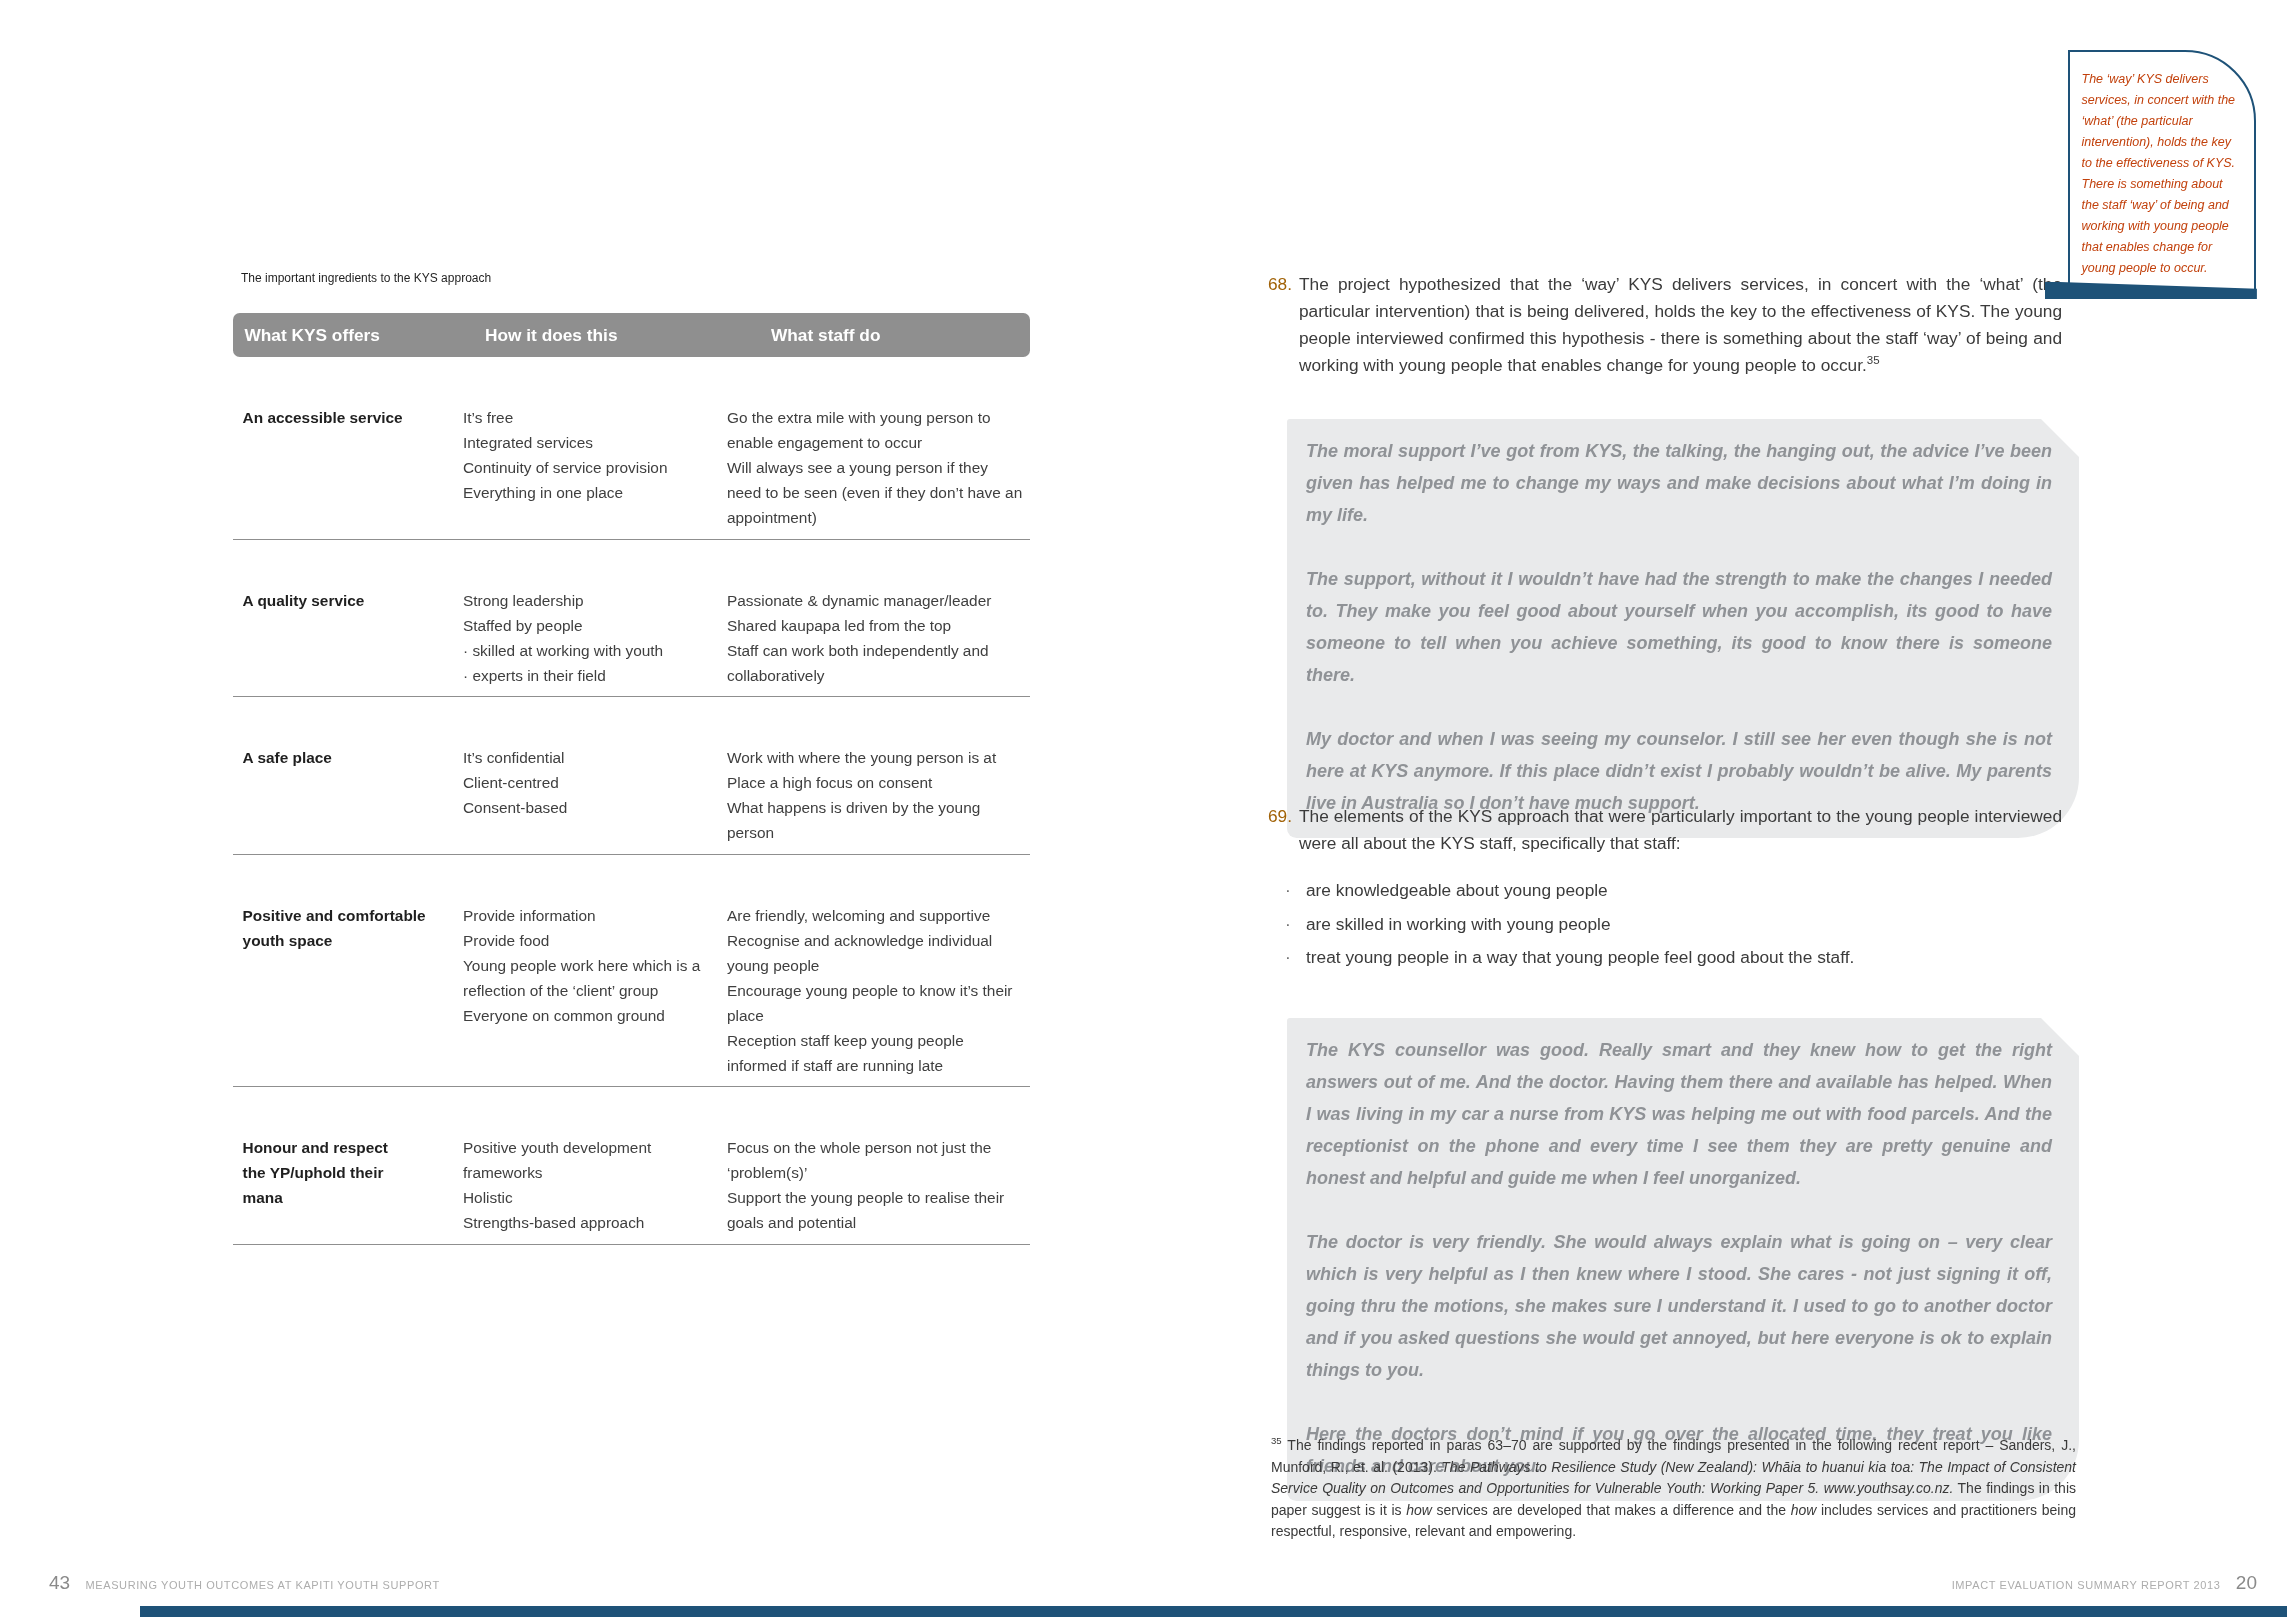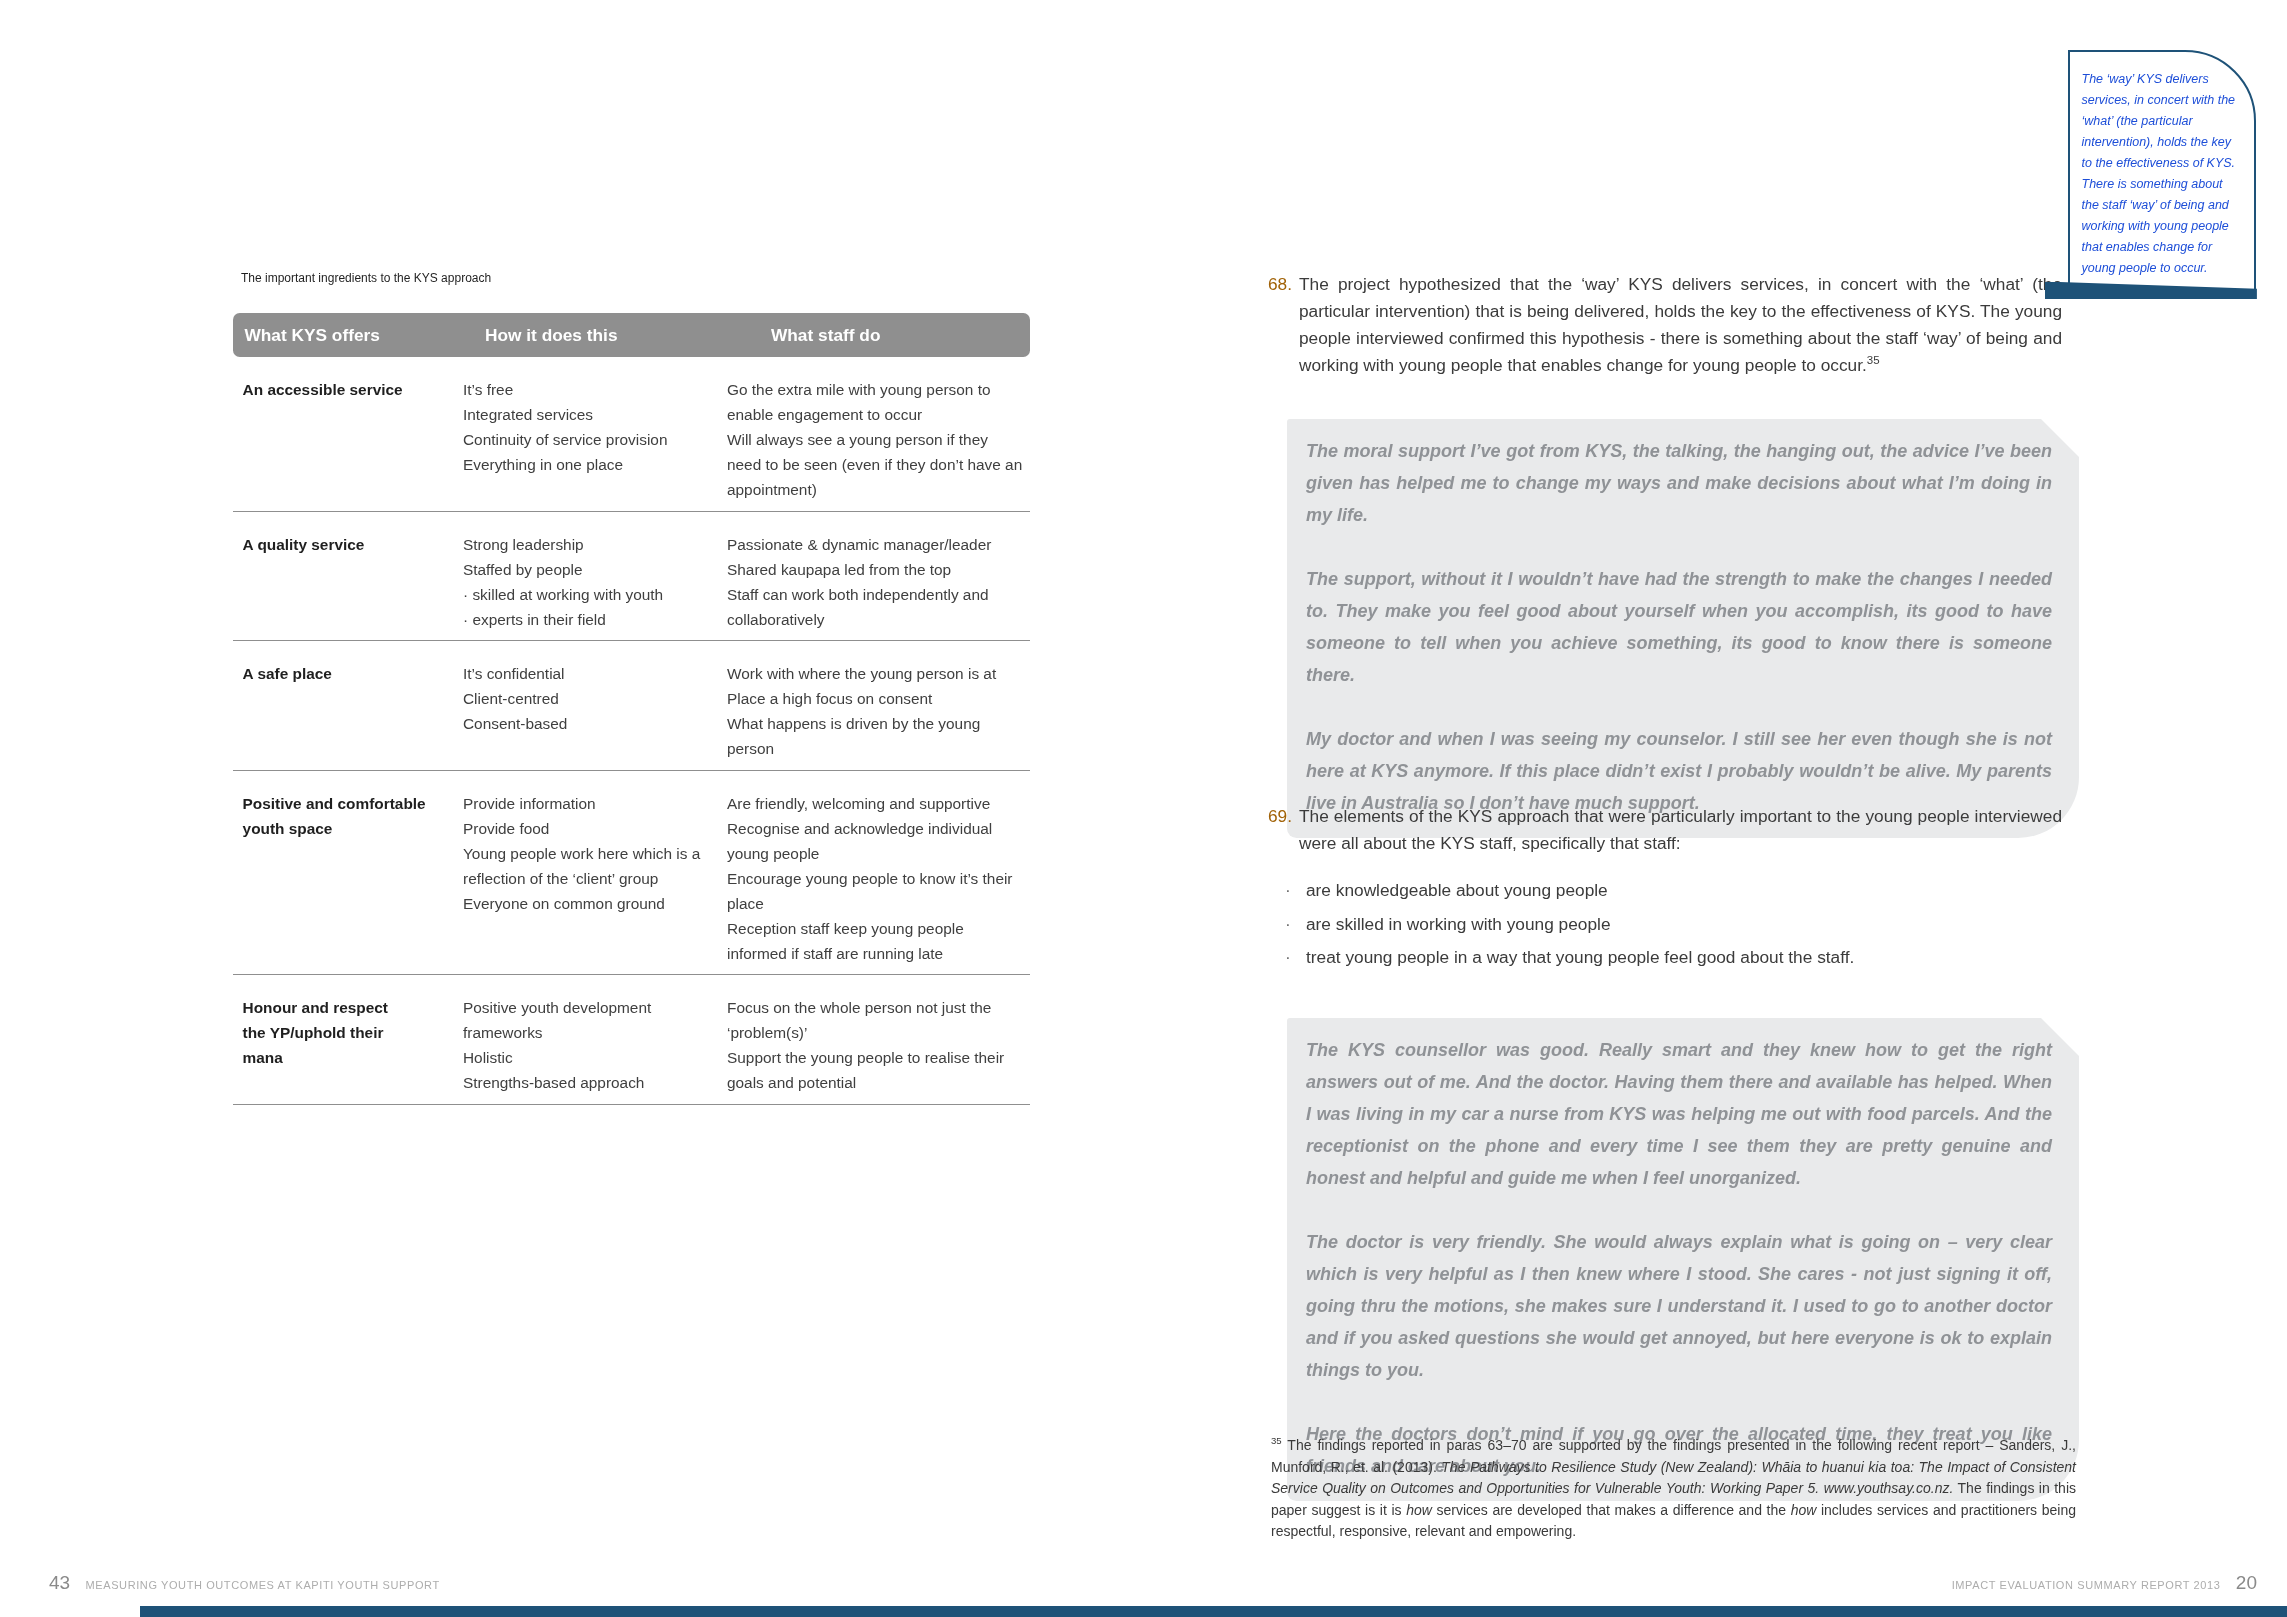--- a/index.html
+++ b/index.html
@@ -10,21 +10,21 @@
 
   
   .table-title{position:absolute;left:241px;top:271px;margin:0;font-size:12px;font-weight:400;color:#1f1f1f;}
   .kys-table{position:absolute;left:233px;top:313px;width:797px;}
   .thead{display:flex;align-items:center;height:44px;background:#8f8f8f;border-radius:6.7px;color:#fff;font-weight:700;font-size:17.3px;gap:22px;}
   .th{box-sizing:border-box;}
   .th.c1{width:230px;padding-left:11.5px;}
   .th.c2{width:264px;}
   .th.c3{flex:1;}
   .trow{display:flex;border-bottom:1.9px solid #8f8f8f;padding:20px 0 8.6px 0;}
-  .cell{white-space:pre-line;font-size:15.4px;line-height:25px;box-sizing:border-box;color:#3f3f3f;}
+  .cell{white-space:pre-line;font-size:15.4px;line-height:25px;box-sizing:border-box;color:#3f3f3f;margin-top:28px;}
   .cell.offer{width:230px;padding:0 17.3px 0 9.6px;font-weight:700;color:#1f1f1f;}
   .cell.how{width:264px;padding-right:19px;}
   .cell.staff{flex:1;padding-right:5.8px;}
 
   
   .numbered-para{position:absolute;display:flex;width:794px;font-size:17.3px;line-height:27px;color:#3b3b3b;}
   .para-68{left:1268px;top:271px;}
   .para-69{left:1268px;top:803px;}
   .para-num{width:31px;flex:none;color:#a16207;}
   .para-text{flex:1;text-align:justify;}
@@ -50,21 +50,21 @@
   .bullet-text{flex:1;}
 
   
   .footnote{position:absolute;left:1271px;top:1435px;width:805px;font-size:14px;line-height:21.5px;text-align:justify;color:#3a3a3a;}
   .footnote sup{font-size:9.6px;line-height:0;}
   .footnote .it{font-style:italic;}
 
   
   .callout{position:absolute;left:2068px;top:50px;width:188px;height:248px;box-sizing:border-box;
     background:#fff;border:2.9px solid #1e5278;border-radius:0 71px 0 0;}
-  .callout-text{padding:17.3px 13.4px 0 11.5px;font-size:12.5px;line-height:21px;font-style:italic;color:#1d4ed8;}
+  .callout-text{padding:17.3px 13.4px 0 11.5px;font-size:12.5px;line-height:21px;font-style:italic;color:#c2410c;}
   .callout-wedge{position:absolute;left:-25px;right:-2.9px;bottom:-2.9px;height:17.3px;background:#1e5278;
     clip-path:polygon(0 0,100% 42%,100% 100%,0 100%);}
 
   
   .footer-left{position:absolute;left:49px;top:1572px;display:flex;align-items:baseline;}
   .footer-right{position:absolute;right:30px;top:1572px;display:flex;align-items:baseline;}
   .page-num{font-size:19px;color:#8a8a8a;}
   .footer-label{font-size:11px;letter-spacing:0.6px;color:#adadad;}
   .footer-left .footer-label{margin-left:15.4px;}
   .footer-right .footer-label{margin-right:15.4px;}

